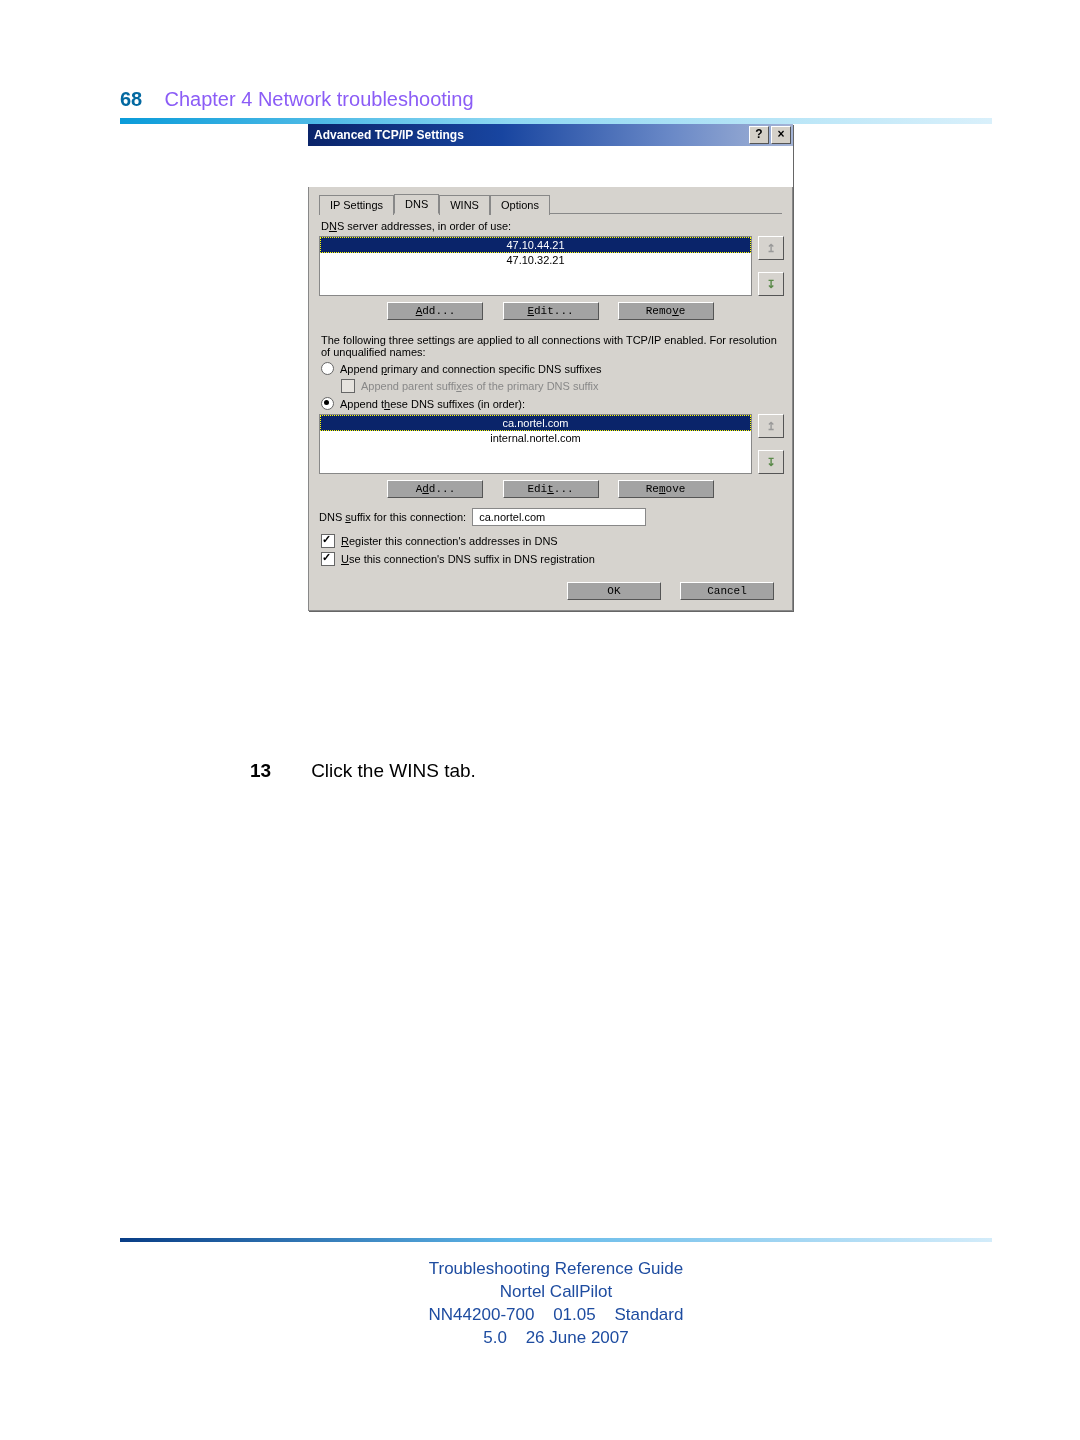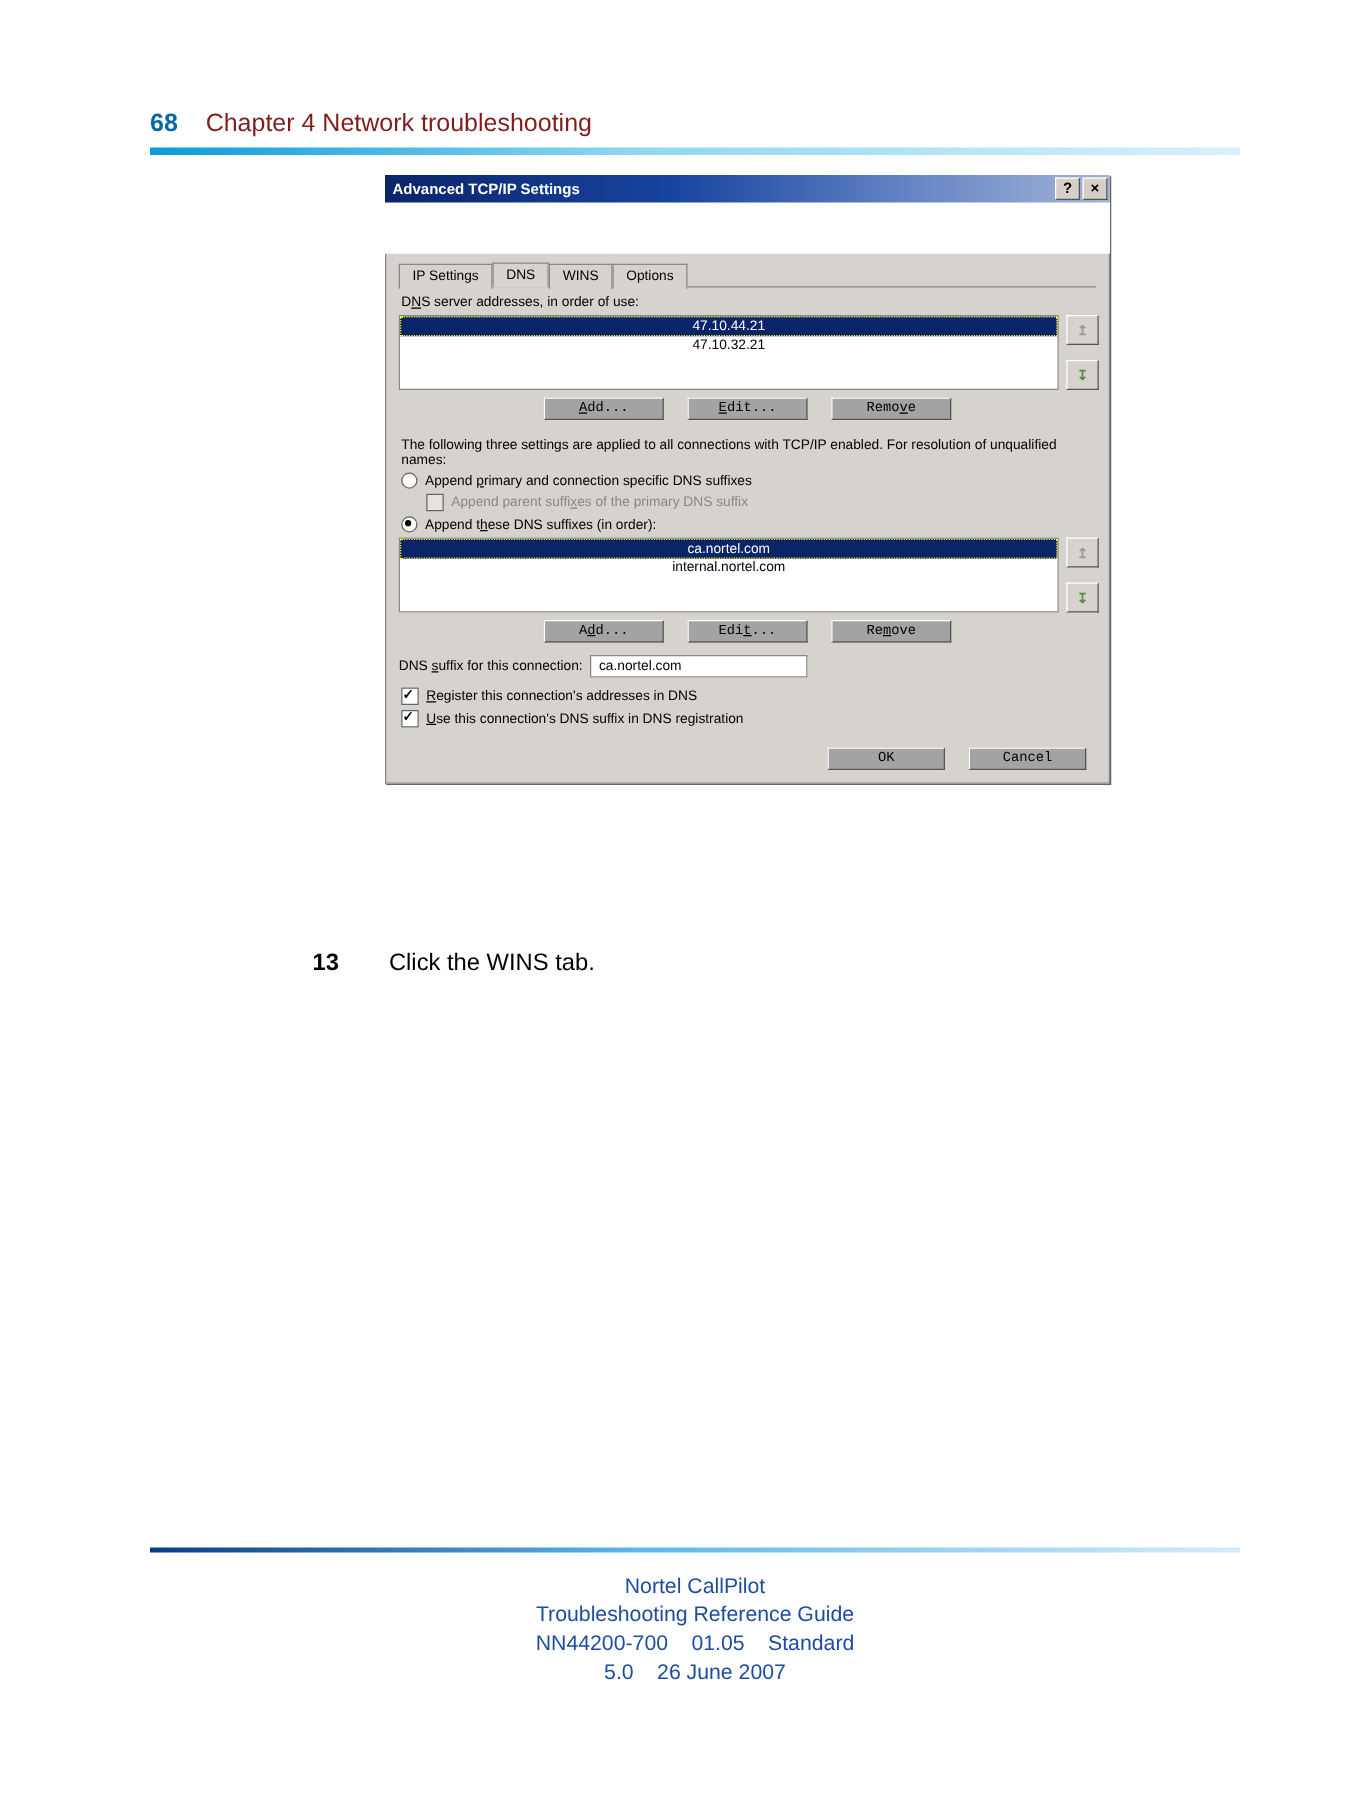--- a/index.html
+++ b/index.html
@@ -15,31 +15,31 @@
     position: relative;
     margin: 0 auto;
     background: #fff;
   }
   .header-line {
     position: absolute;
     left: 120px; right: 88px; top: 88px;
     font-size: 20px;
   }
   .header-line .pg { font-weight: bold; color:#0369a1; }
-  .header-line .ch { color:#7f1d1d; }
+  .header-line .ch { color:#8b5cf6; }
   .top-rule {
     position: absolute;
     left: 120px; right: 88px; top: 118px;
     height: 6px;
     background: linear-gradient(to right, #0a9bd9 0%, #8fd8f2 45%, #d9f0fb 100%);
   }
   .dialog-wrap {
     position: absolute;
-    left: 308px; top: 140px;
-    width: 580px;
+    left: 308px; top: 124px;
+    width: 485px;
     box-shadow: 1px 1px 0 #666;
   }
   .titlebar {
     height: 22px;
     background: linear-gradient(to right, #0a246a 0%, #1845a0 40%, #6a89c7 75%, #a4b4d6 100%);
     color: #fff;
     font: 700 12px Tahoma, sans-serif;
     display: flex; align-items: center;
     padding: 0 2px 0 6px;
     box-sizing: border-box;
@@ -230,22 +230,22 @@
   </div>
 
   <div class="step">
     <span class="n">13</span>
     <span>Click the WINS tab.</span>
   </div>
 
   <div class="footer-block">
     <div class="footer-rule"></div>
     <div class="footer-center">
+      <div>Troubleshooting Reference Guide</div>
       <div>Nortel CallPilot</div>
-      <div>Troubleshooting Reference Guide</div>
       <div>
         <span>NN44200-700</span><span class="sep"></span>
         <span>01.05</span><span class="sep"></span>
         <span>Standard</span>
       </div>
       <div>
         <span>5.0</span><span class="sep"></span>
         <span>26 June 2007</span>
       </div>
     </div>

